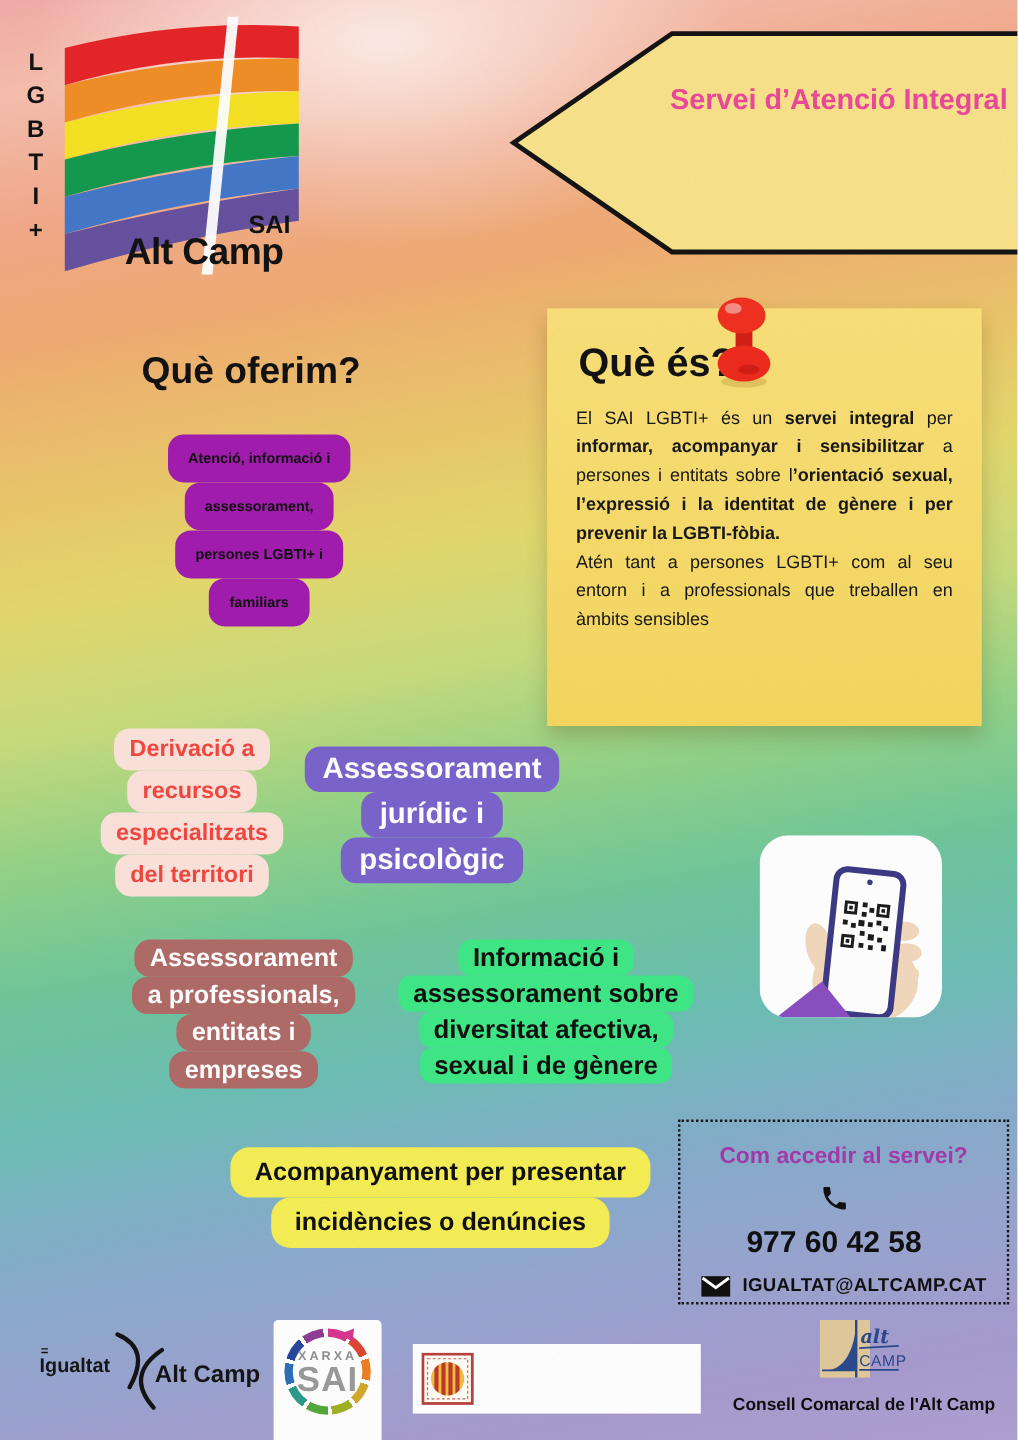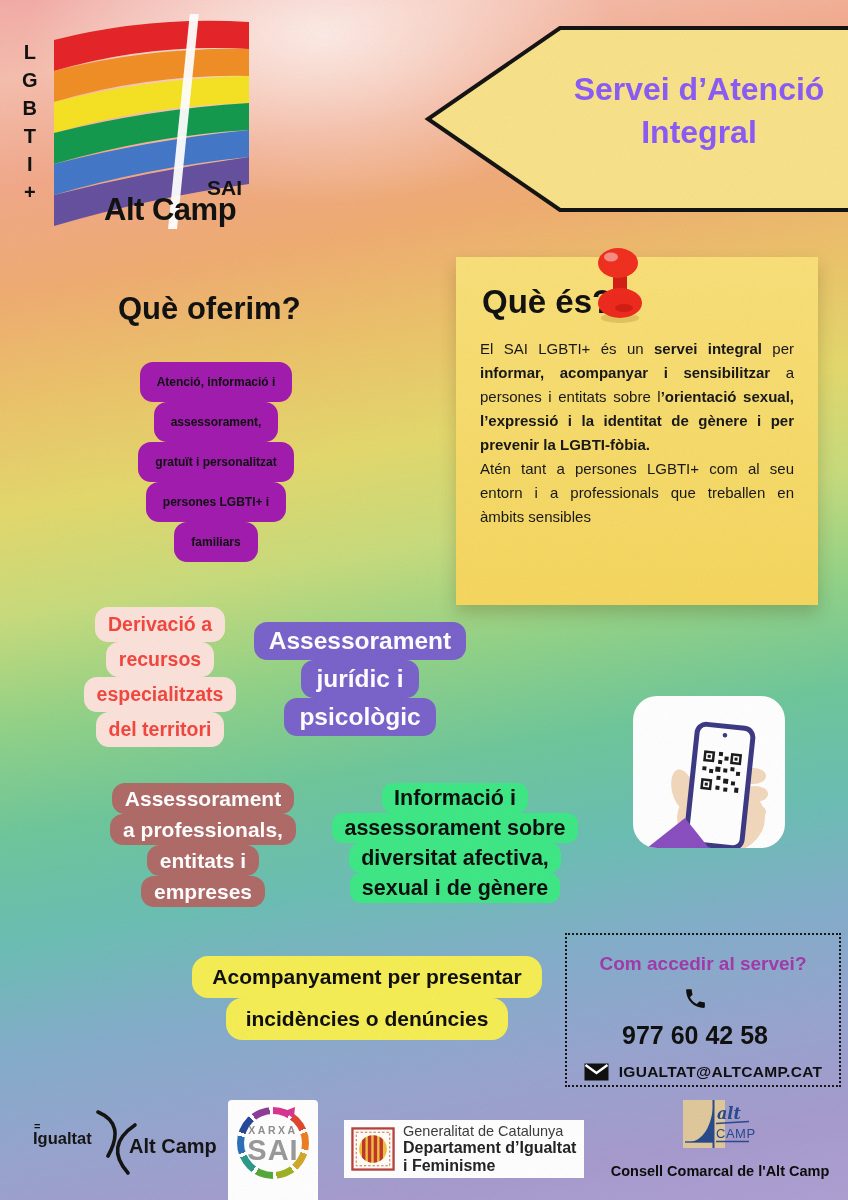--- a/index.html
+++ b/index.html
@@ -23,21 +23,21 @@
   .logo-letters{left:22px;top:42px;display:flex;flex-direction:column;}
   .logo-letters .hl{background:none;padding:0;margin:0 0 7px 0;border-radius:0;
     font-size:20px;line-height:21px;font-weight:800;color:#121212;}
   .flag-svg{left:44px;top:14px;}
   .logo-sai{left:207px;top:176px;font-size:21px;font-weight:800;color:#121212;}
   .logo-altcamp{left:104px;top:192px;font-size:31px;font-weight:800;color:#121212;letter-spacing:-0.5px;}
 
   
   .banner-svg{left:418px;top:24px;}
   .banner-title{left:556px;top:68px;width:286px;text-align:center;
-    font-size:32px;line-height:1.33;font-weight:800;color:#8b5cf6;}
+    font-size:24px;line-height:1.33;font-weight:800;color:#ec4899;}
 
   
   .h-oferim{left:118px;top:291px;font-size:31px;font-weight:800;color:#121212;}
 
   
   .sticky{left:456px;top:257px;width:362px;height:348px;z-index:2;
     background:linear-gradient(180deg,#f9e079,#f5d75f);
     box-shadow:0 8px 16px rgba(60,40,0,.22);}
   .sticky .note-head{margin:26px 0 16px 26px;font-size:33px;font-weight:800;color:#121212;}
   .note-par{margin:0 24px;font-size:15px;line-height:1.6;text-align:justify;color:#181818;}
@@ -139,21 +139,20 @@
 <svg class="banner-svg layer" width="430" height="190" viewBox="0 0 430 190">
   <polygon points="142,4 436,4 436,186 142,186 10,95" fill="#F8E28A" stroke="#141414" stroke-width="4" stroke-linejoin="miter"></polygon>
 </svg>
 <div class="layer banner-title">Servei d’Atenció Integral</div>
 
 <div class="layer h-oferim">Què oferim?</div>
 
 <div class="bubble b-blue">
     <span class="hl">Atenció, informació i</span>
     <span class="hl">assessorament,</span>
-    <span class="hl">gratuït i personalitzat</span>
     <span class="hl">persones LGBTI+ i</span>
     <span class="hl">familiars</span>
   </div>
 <div class="bubble b-pink">
     <span class="hl">Derivació a</span>
     <span class="hl">recursos</span>
     <span class="hl">especialitzats</span>
     <span class="hl">del territori</span>
   </div>
 <div class="bubble b-purple">
@@ -281,25 +280,20 @@
     <rect x="1.5" y="1.5" width="43" height="43" fill="#fffdf6" stroke="#b8413e" stroke-width="2.4"></rect>
     <rect x="5.5" y="5.5" width="35" height="35" fill="none" stroke="#c96a5d" stroke-width="1" stroke-dasharray="2.5 2"></rect>
     <g clip-path="url(#senyc)">
       <rect x="8" y="8" width="30" height="30" fill="#f0c040"></rect>
       <rect x="11.5" y="8" width="3.6" height="30" fill="#c0392b"></rect>
       <rect x="17.6" y="8" width="3.6" height="30" fill="#c0392b"></rect>
       <rect x="23.7" y="8" width="3.6" height="30" fill="#c0392b"></rect>
       <rect x="29.8" y="8" width="3.6" height="30" fill="#c0392b"></rect>
     </g>
   </svg>
-  <div class="gencat-text">
-    <div class="l1">Generalitat de Catalunya</div>
-    <div class="l2">Departament d’Igualtat</div>
-    <div class="l3">i Feminisme</div>
-  </div>
 </div>
 
 <svg class="layer consell-logo" width="78" height="54" viewBox="0 0 78 54">
   <rect x="0" y="0" width="42" height="48" fill="#E0C99B"></rect>
   <path d="M7,42 C23,40 29,21 30.5,4 L30.5,42 Z" fill="#2A4A8C"></path>
   <line x1="30.5" y1="0" x2="30.5" y2="48" stroke="#2A4A8C" stroke-width="2"></line>
   <line x1="2" y1="42" x2="30" y2="42" stroke="#2A4A8C" stroke-width="1.4"></line>
   <text x="34" y="19" font-family="DejaVu Serif, serif" font-style="italic" font-weight="bold" font-size="16" fill="#2A4A8C">alt</text>
   <line x1="33" y1="23.5" x2="66" y2="21.5" stroke="#2A4A8C" stroke-width="1.4"></line>
   <text x="33" y="38" font-family="Liberation Sans, sans-serif" font-size="13" letter-spacing="0.5" fill="#2A4A8C">CAMP</text>

